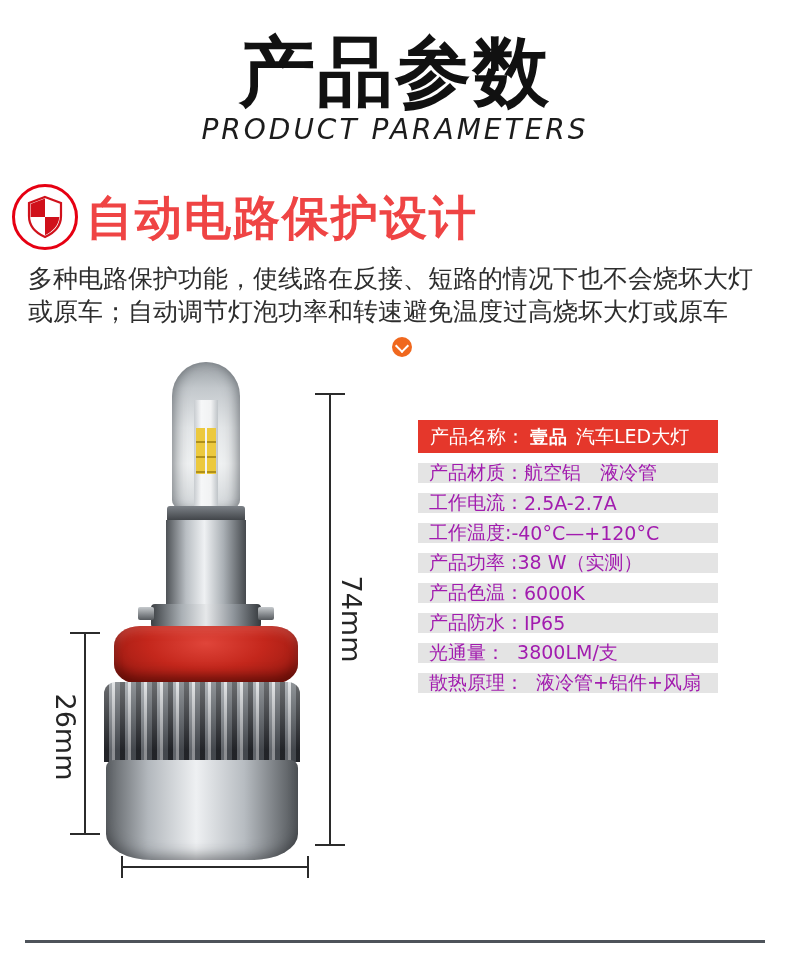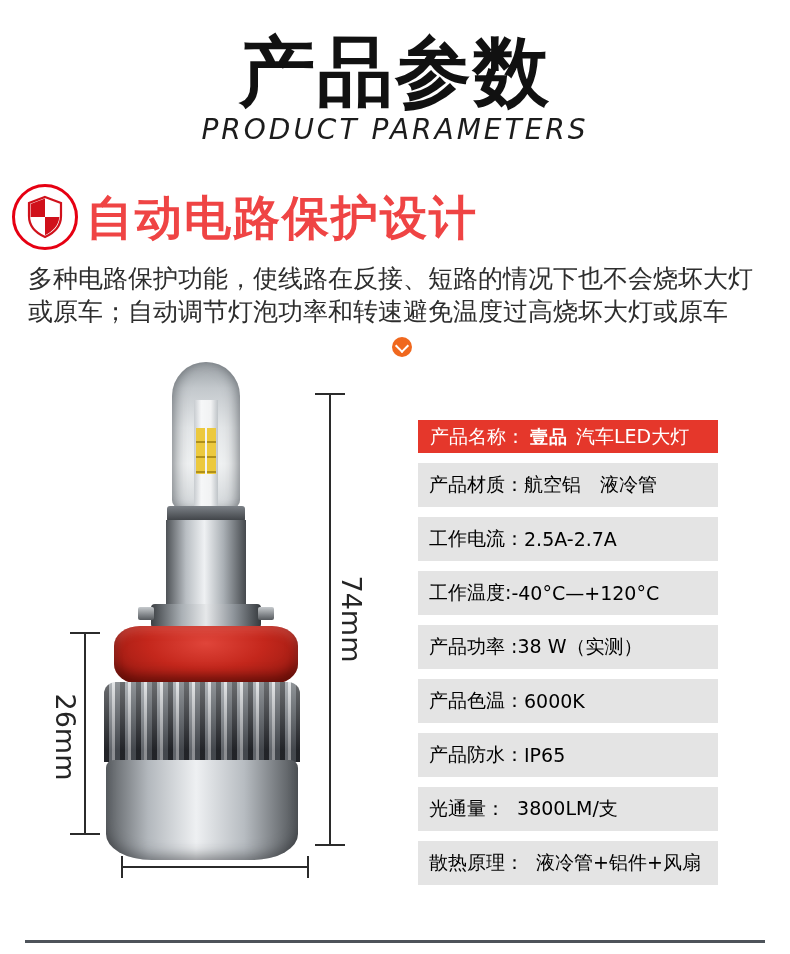--- a/index.html
+++ b/index.html
@@ -63,21 +63,21 @@
   
   .dim{position:absolute;background:#2b2b2b;}
   .dim-label{position:absolute;font-size:27px;color:#252525;font-weight:500;}
   .rot90{transform:rotate(90deg);transform-origin:center;text-align:center;}
 
   
   .spec-table{position:absolute;left:418px;top:420px;width:300px;}
   .spec-header{height:33px;background:#e5372b;color:#fff;display:flex;align-items:center;
     padding-left:12px;box-sizing:border-box;font-size:19px;}
   .spec-header .brand{font-size:18px;font-weight:700;margin:0 8px 0 5px;letter-spacing:1px;}
-  .spec-row{height:44px;margin-top:10px;background:#e4e4e4;color:#000000;display:flex;
+  .spec-row{height:20px;margin-top:10px;background:#e4e4e4;color:#a21caf;display:flex;
     align-items:center;padding-left:11px;box-sizing:border-box;font-size:19px;white-space:pre;}
 
   
   .footer-divider{position:absolute;left:25px;top:940px;width:740px;height:3px;background:#4e535a;}
 </style>
 </head>
 <body>
 
 <div class="page">
 

